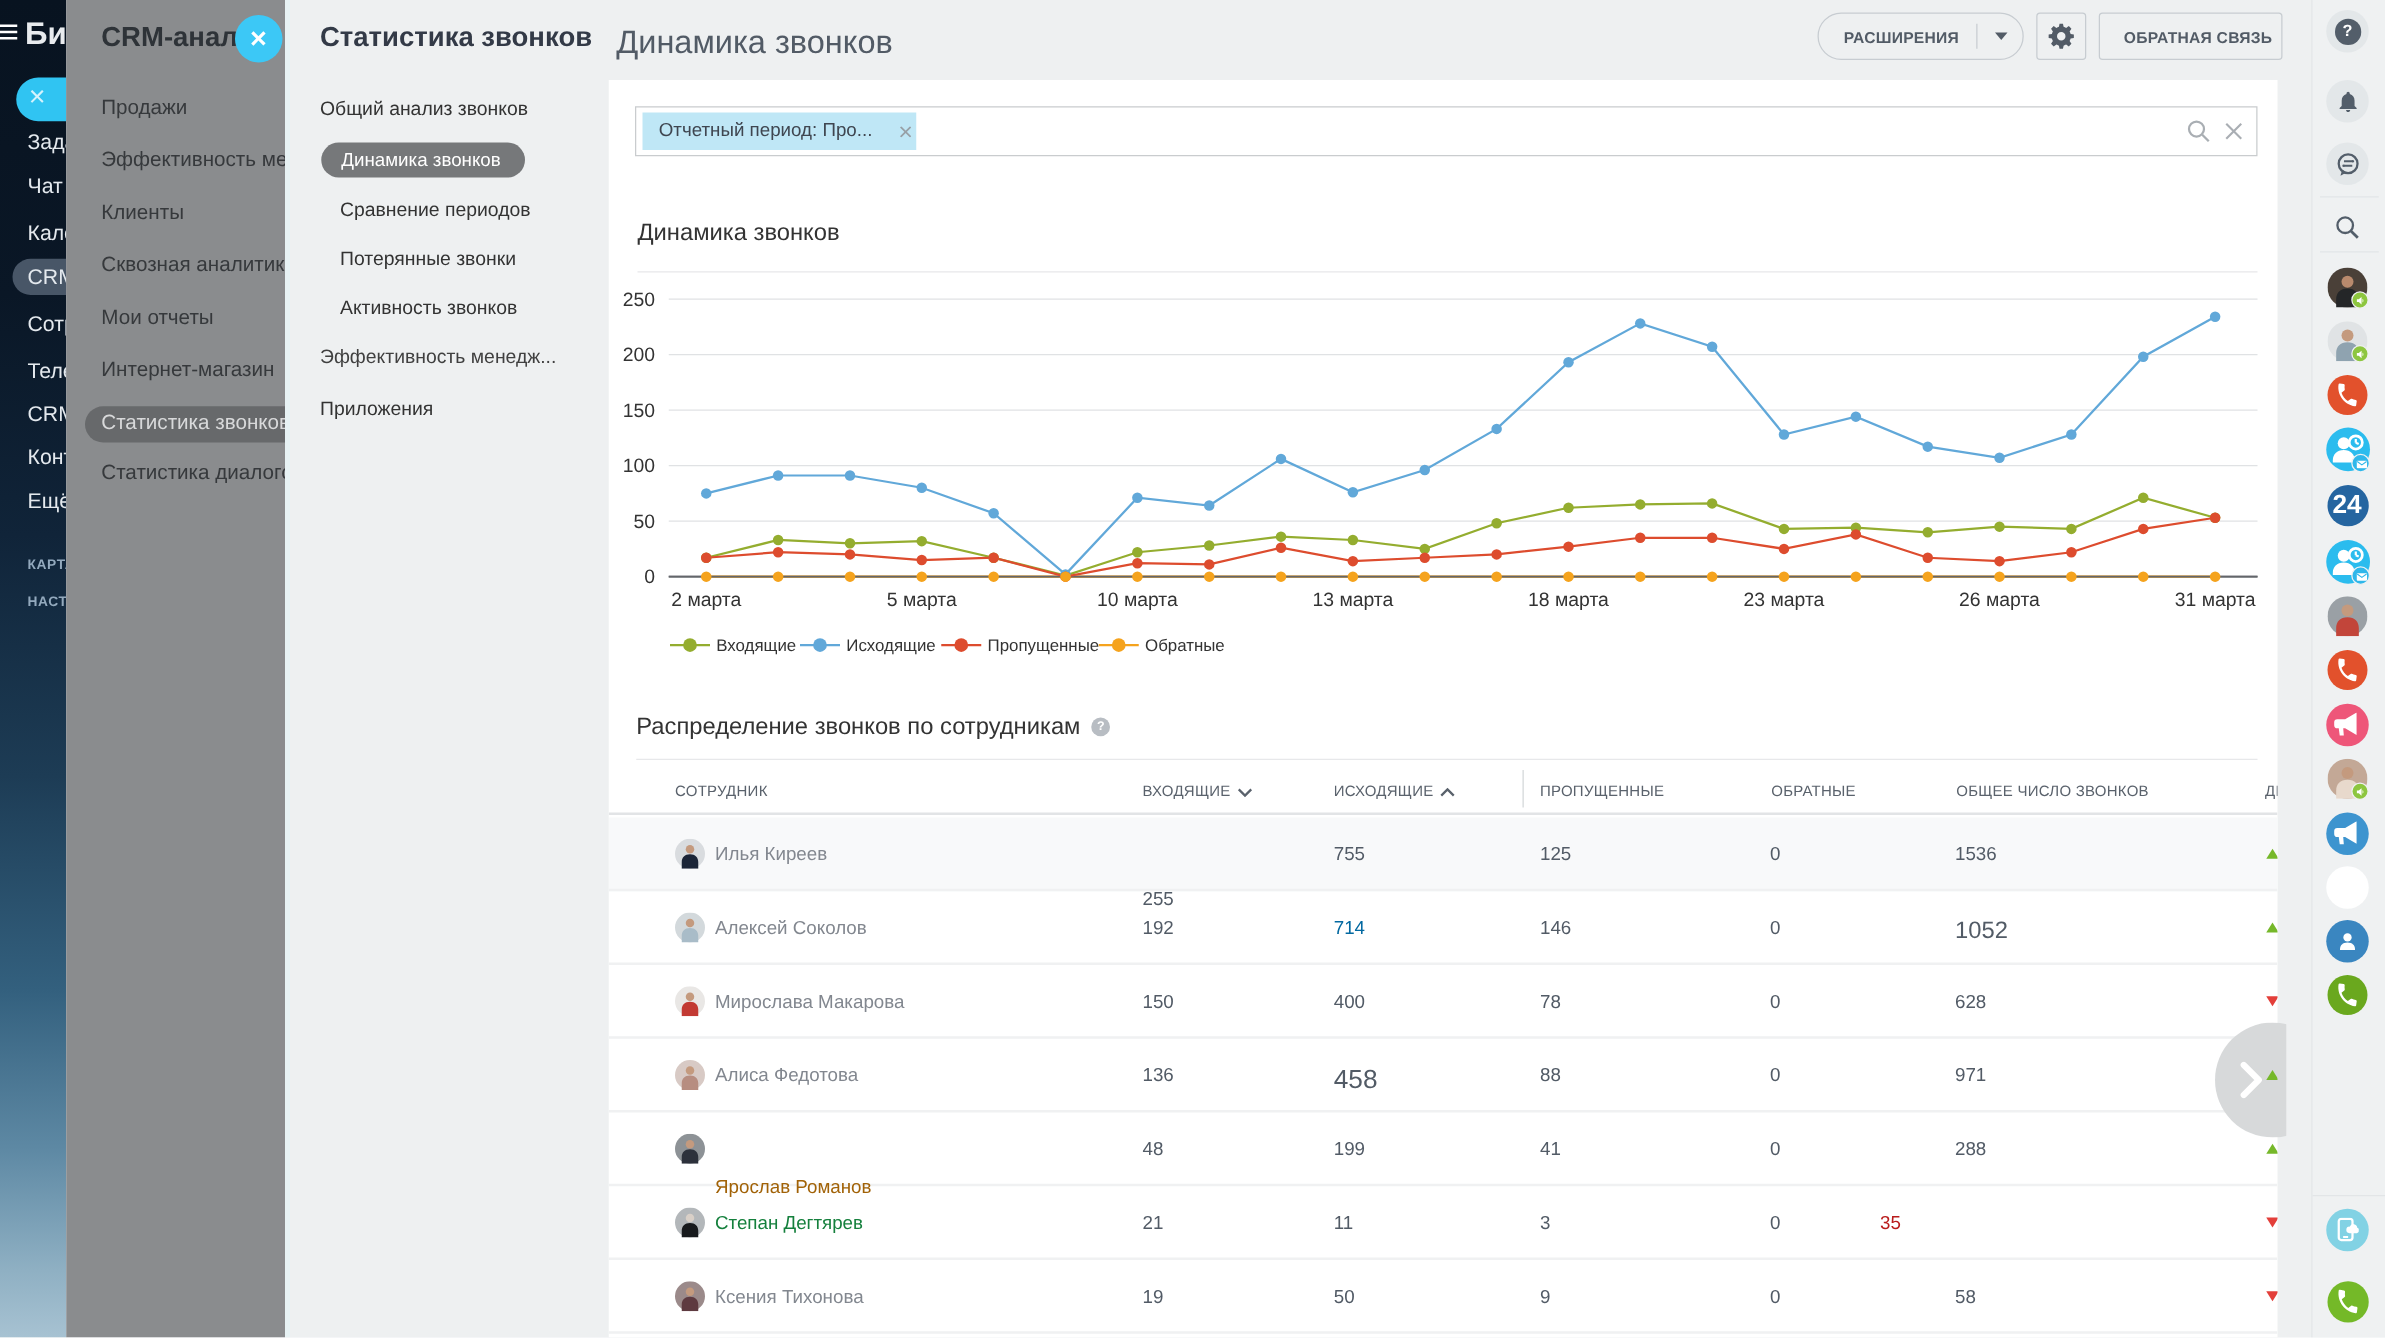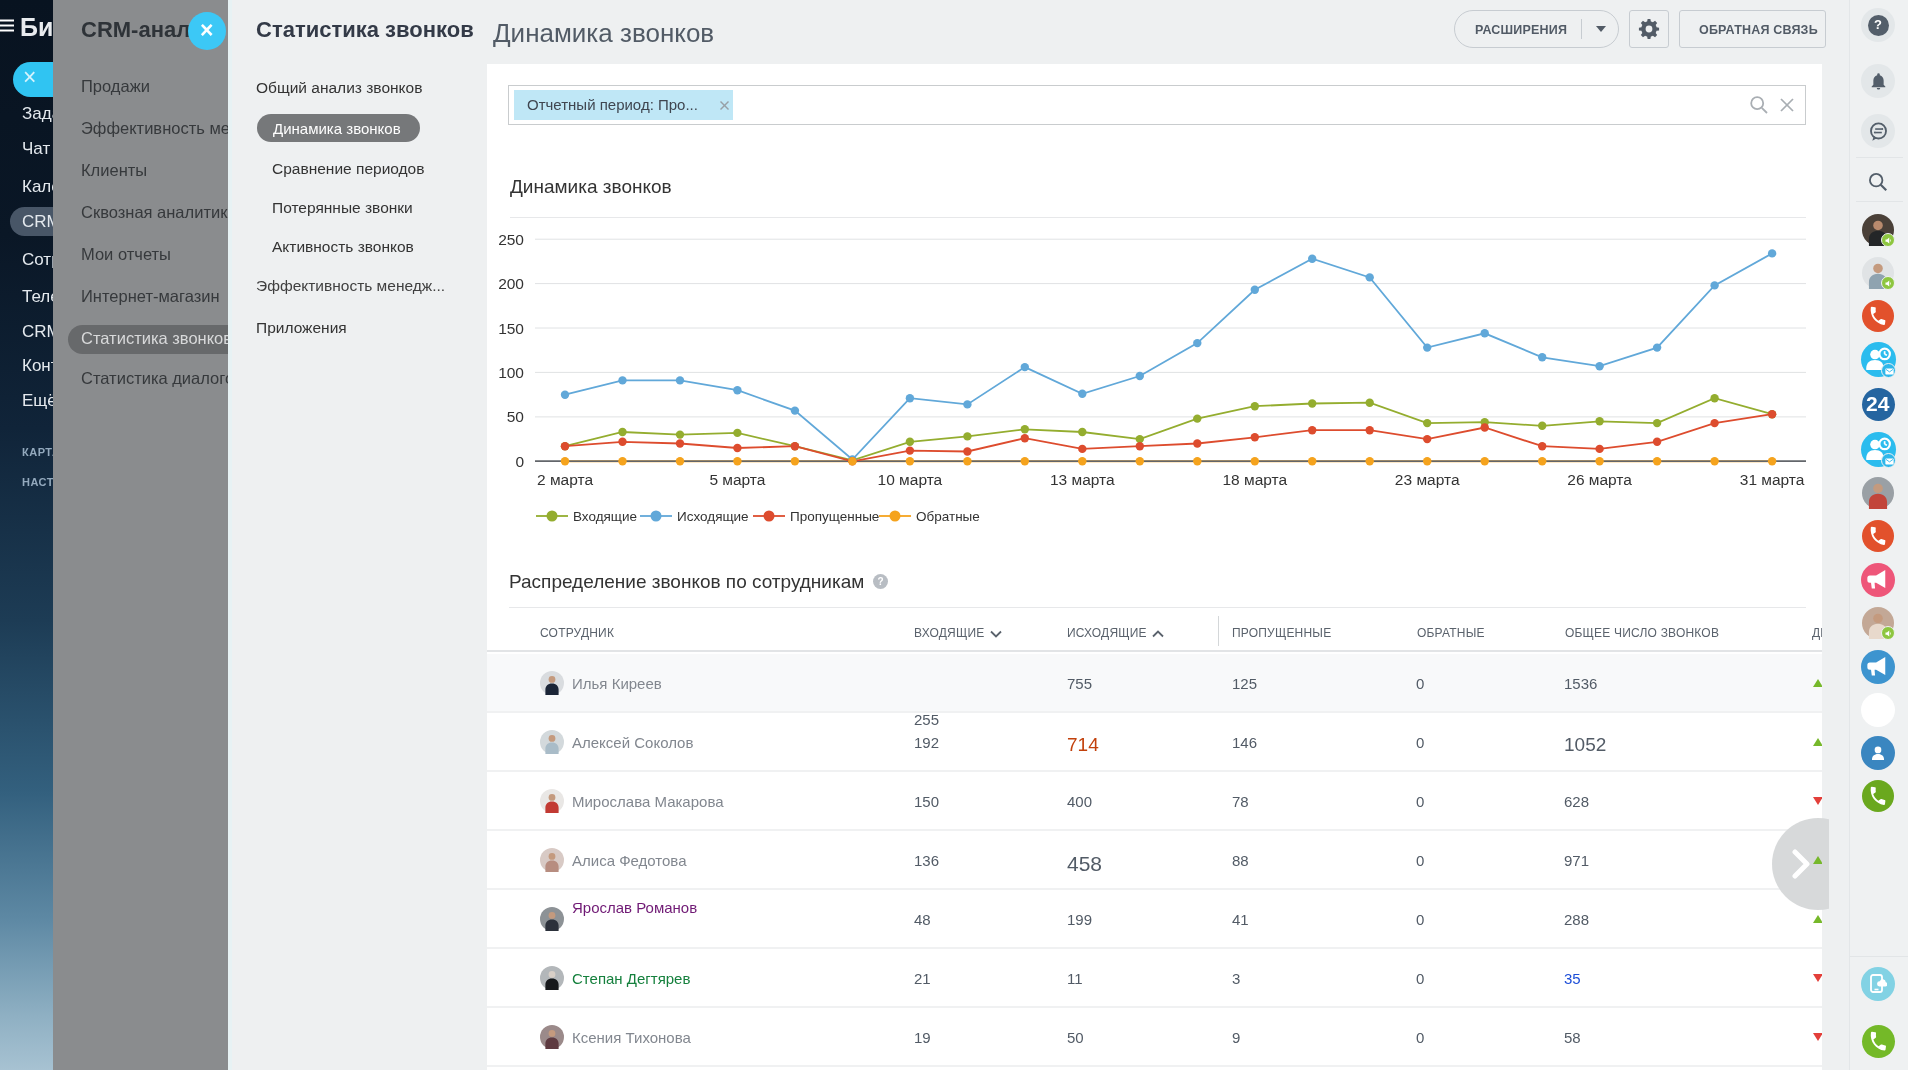--- a/index.html
+++ b/index.html
@@ -254,21 +254,21 @@
 <div class="abs" style="left:1077px;top:611px;font-size:15px;color:#525b66">1536</div>
 <div class="abs" style="left:1326px;top:615px;width:0;height:0;border-left:5.5px solid transparent;border-right:5.5px solid transparent;border-bottom:8px solid #76b82a;z-index:6"></div>
 <div class="abs" style="left:0;top:649px;width:1335px;height:59px;border-bottom:2px solid #f0f1f2"></div>
 <svg class="abs" style="left:53px;top:666px" width="24" height="24" viewBox="0 0 24 24">
       <circle cx="12" cy="12" r="12" fill="#d3d9dc"></circle>
       <circle cx="12" cy="8.4" r="3.4" fill="#c49a7e"></circle>
       <path d="M12 12.4c-4.2 0-6.6 2.6-6.6 6.2V24h13.2v-5.4c0-3.6-2.4-6.2-6.6-6.2z" fill="#a9bcc8"></path>
     </svg>
 <div class="abs" style="left:85px;top:670px;font-size:15px;color:#82878f;white-space:nowrap">Алексей Соколов</div>
 <div class="abs" style="left:427px;top:670px;font-size:15px;color:#525b66">192</div>
-<div class="abs" style="left:580px;top:670px;font-size:19px;color:#c2410c">714</div>
+<div class="abs" style="left:580px;top:670px;font-size:15px;color:#0369a1">714</div>
 <div class="abs" style="left:745px;top:670px;font-size:15px;color:#525b66">146</div>
 <div class="abs" style="left:929px;top:670px;font-size:15px;color:#525b66">0</div>
 <div class="abs" style="left:1077px;top:670px;font-size:19px;color:#525b66">1052</div>
 <div class="abs" style="left:1326px;top:674px;width:0;height:0;border-left:5.5px solid transparent;border-right:5.5px solid transparent;border-bottom:8px solid #76b82a;z-index:6"></div>
 <div class="abs" style="left:0;top:708px;width:1335px;height:59px;border-bottom:2px solid #f0f1f2"></div>
 <svg class="abs" style="left:53px;top:725px" width="24" height="24" viewBox="0 0 24 24">
       <circle cx="12" cy="12" r="12" fill="#e9e7e5"></circle>
       <circle cx="12" cy="8.4" r="3.4" fill="#c49a7e"></circle>
       <path d="M12 12.4c-4.2 0-6.6 2.6-6.6 6.2V24h13.2v-5.4c0-3.6-2.4-6.2-6.6-6.2z" fill="#c23a33"></path>
     </svg>
@@ -291,39 +291,39 @@
 <div class="abs" style="left:745px;top:788px;font-size:15px;color:#525b66">88</div>
 <div class="abs" style="left:929px;top:788px;font-size:15px;color:#525b66">0</div>
 <div class="abs" style="left:1077px;top:788px;font-size:15px;color:#525b66">971</div>
 <div class="abs" style="left:1326px;top:792px;width:0;height:0;border-left:5.5px solid transparent;border-right:5.5px solid transparent;border-bottom:8px solid #76b82a;z-index:6"></div>
 <div class="abs" style="left:0;top:826px;width:1335px;height:59px;border-bottom:2px solid #f0f1f2"></div>
 <svg class="abs" style="left:53px;top:843px" width="24" height="24" viewBox="0 0 24 24">
       <circle cx="12" cy="12" r="12" fill="#8d9296"></circle>
       <circle cx="12" cy="8.4" r="3.4" fill="#c49a7e"></circle>
       <path d="M12 12.4c-4.2 0-6.6 2.6-6.6 6.2V24h13.2v-5.4c0-3.6-2.4-6.2-6.6-6.2z" fill="#2c313b"></path>
     </svg>
-<div class="abs" style="left:85px;top:835px;font-size:15px;color:#701a75;white-space:nowrap">Ярослав Романов</div>
+<div class="abs" style="left:85px;top:877px;font-size:15px;color:#a16207;white-space:nowrap">Ярослав Романов</div>
 <div class="abs" style="left:427px;top:847px;font-size:15px;color:#525b66">48</div>
 <div class="abs" style="left:580px;top:847px;font-size:15px;color:#525b66">199</div>
 <div class="abs" style="left:745px;top:847px;font-size:15px;color:#525b66">41</div>
 <div class="abs" style="left:929px;top:847px;font-size:15px;color:#525b66">0</div>
 <div class="abs" style="left:1077px;top:847px;font-size:15px;color:#525b66">288</div>
 <div class="abs" style="left:1326px;top:851px;width:0;height:0;border-left:5.5px solid transparent;border-right:5.5px solid transparent;border-bottom:8px solid #76b82a;z-index:6"></div>
 <div class="abs" style="left:0;top:885px;width:1335px;height:59px;border-bottom:2px solid #f0f1f2"></div>
 <svg class="abs" style="left:53px;top:902px" width="24" height="24" viewBox="0 0 24 24">
       <circle cx="12" cy="12" r="12" fill="#b3b7ba"></circle>
       <circle cx="12" cy="8.4" r="3.4" fill="#d8cfc7"></circle>
       <path d="M12 12.4c-4.2 0-6.6 2.6-6.6 6.2V24h13.2v-5.4c0-3.6-2.4-6.2-6.6-6.2z" fill="#17191c"></path>
     </svg>
 <div class="abs" style="left:85px;top:906px;font-size:15px;color:#15803d;white-space:nowrap">Степан Дегтярев</div>
 <div class="abs" style="left:427px;top:906px;font-size:15px;color:#525b66">21</div>
 <div class="abs" style="left:580px;top:906px;font-size:15px;color:#525b66">11</div>
 <div class="abs" style="left:745px;top:906px;font-size:15px;color:#525b66">3</div>
 <div class="abs" style="left:929px;top:906px;font-size:15px;color:#525b66">0</div>
-<div class="abs" style="left:1077px;top:906px;font-size:15px;color:#1d4ed8">35</div>
+<div class="abs" style="left:1017px;top:906px;font-size:15px;color:#b91c1c">35</div>
 <div class="abs" style="left:1326px;top:910px;width:0;height:0;border-left:5.5px solid transparent;border-right:5.5px solid transparent;border-top:8px solid #e33f3a;z-index:6"></div>
 <div class="abs" style="left:0;top:944px;width:1335px;height:59px;border-bottom:2px solid #f0f1f2"></div>
 <svg class="abs" style="left:53px;top:961px" width="24" height="24" viewBox="0 0 24 24">
       <circle cx="12" cy="12" r="12" fill="#9b8a8a"></circle>
       <circle cx="12" cy="8.4" r="3.4" fill="#c49a7e"></circle>
       <path d="M12 12.4c-4.2 0-6.6 2.6-6.6 6.2V24h13.2v-5.4c0-3.6-2.4-6.2-6.6-6.2z" fill="#5e3a40"></path>
     </svg>
 <div class="abs" style="left:85px;top:965px;font-size:15px;color:#82878f;white-space:nowrap">Ксения Тихонова</div>
 <div class="abs" style="left:427px;top:965px;font-size:15px;color:#525b66">19</div>
 <div class="abs" style="left:580px;top:965px;font-size:15px;color:#525b66">50</div>

